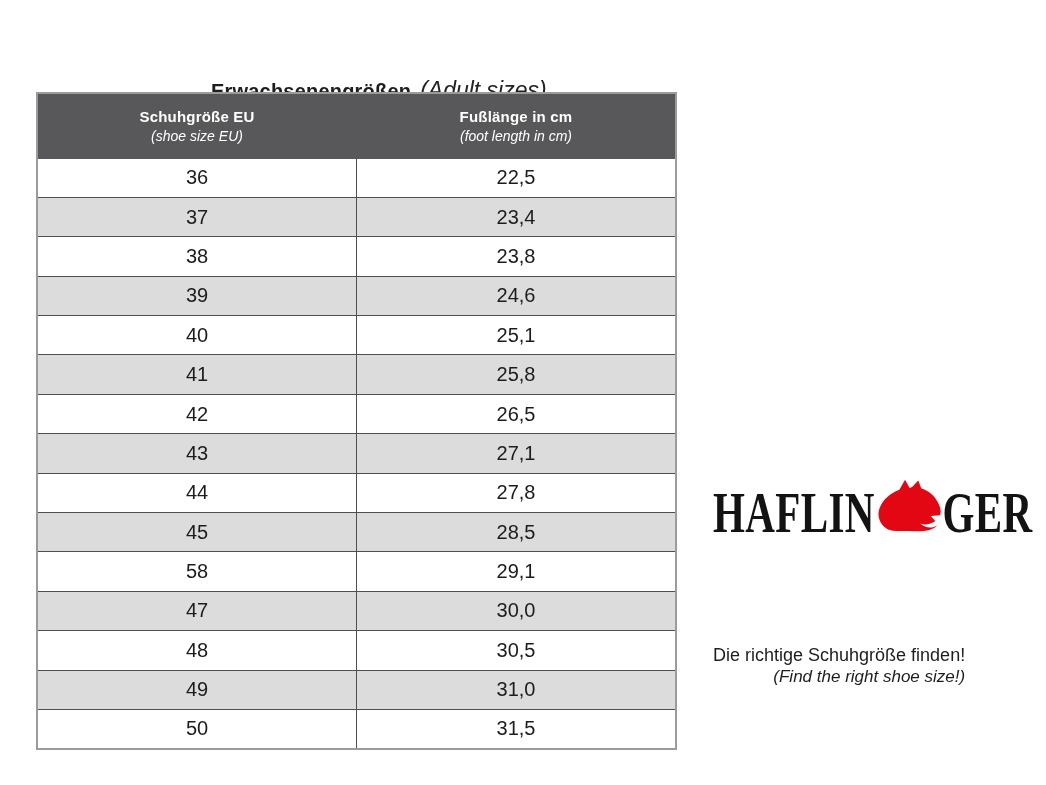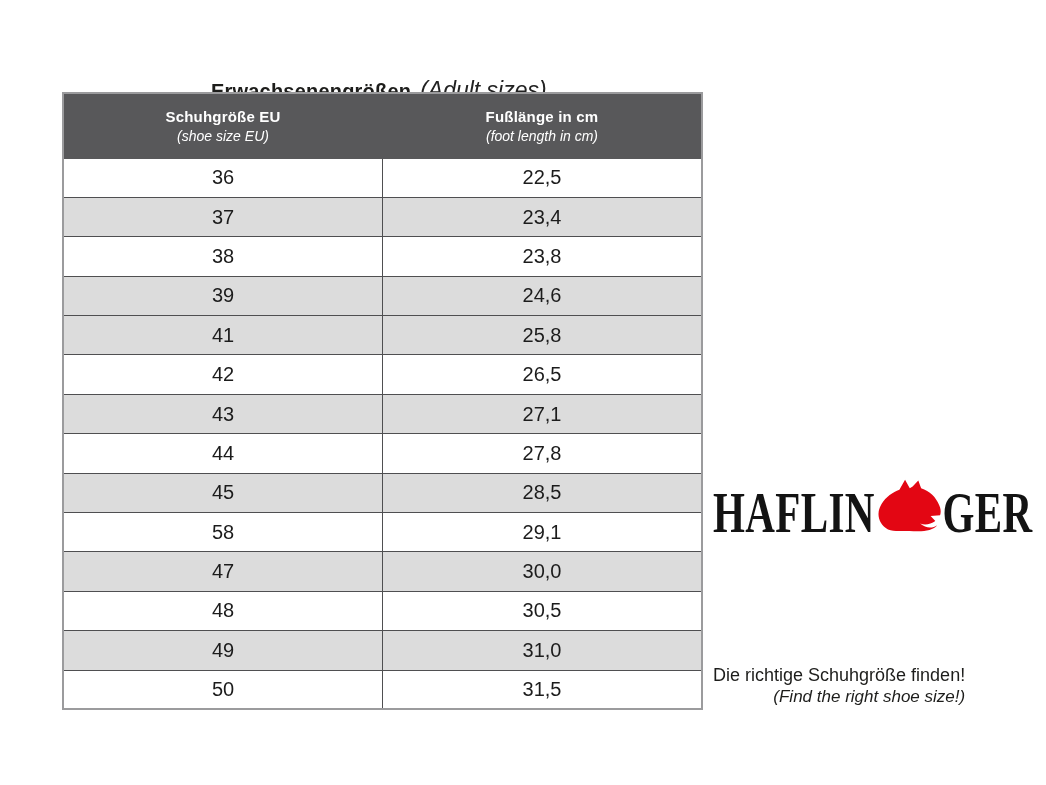--- a/index.html
+++ b/index.html
@@ -29,21 +29,20 @@
   .page-title .t-de{ font-weight:700; letter-spacing:.2px; }
   .page-title .t-en{ font-style:italic; font-size:23px; font-weight:400; color:#222; }
 
   
   .size-table-wrap{
     position:absolute; left:36px; top:92px; width:641px;
   }
   table.size-table{
     width:100%; border-collapse:collapse; table-layout:fixed;
     border:2px solid var(--frame-border);
-    margin-left:26px;
   }
   .size-table thead th{
     background:var(--header-bg);
     color:#fff;
     height:65px;
     vertical-align:middle;
     font-weight:400;
     border:1px solid var(--header-bg);
   }
   .size-table thead th + th{ border-left:1px solid #7d7d7f; }
@@ -72,21 +71,21 @@
     margin:0 1px -6px 1px;
     flex:0 0 auto;
   }
   .brand-heading{
     position:absolute; left:0; top:84px;
     font-size:31px; line-height:38px; font-weight:400; color:var(--ink);
     white-space:nowrap;
   }
   .brand-heading .h-en{ font-style:italic; }
   .brand-sub{
-    position:absolute; left:0; top:186px;
+    position:absolute; left:0; top:166px;
     font-size:18px; line-height:22px; color:var(--ink);
     white-space:nowrap;
   }
   .brand-sub .s-en{ font-style:italic; font-size:17px; }
 </style>
 </head>
 <body>
 
 <div class="canvas">
 
@@ -123,20 +122,24 @@
     <tr>
       <td>38</td>
       <td>23,8</td>
     </tr>
 
     <tr class="alt">
       <td>39</td>
       <td>24,6</td>
     </tr>
 
+    <tr>
+      <td>40</td>
+      <td>25,1</td>
+    </tr>
 
     <tr class="alt">
       <td>41</td>
       <td>25,8</td>
     </tr>
 
     <tr>
       <td>42</td>
       <td>26,5</td>
     </tr>

